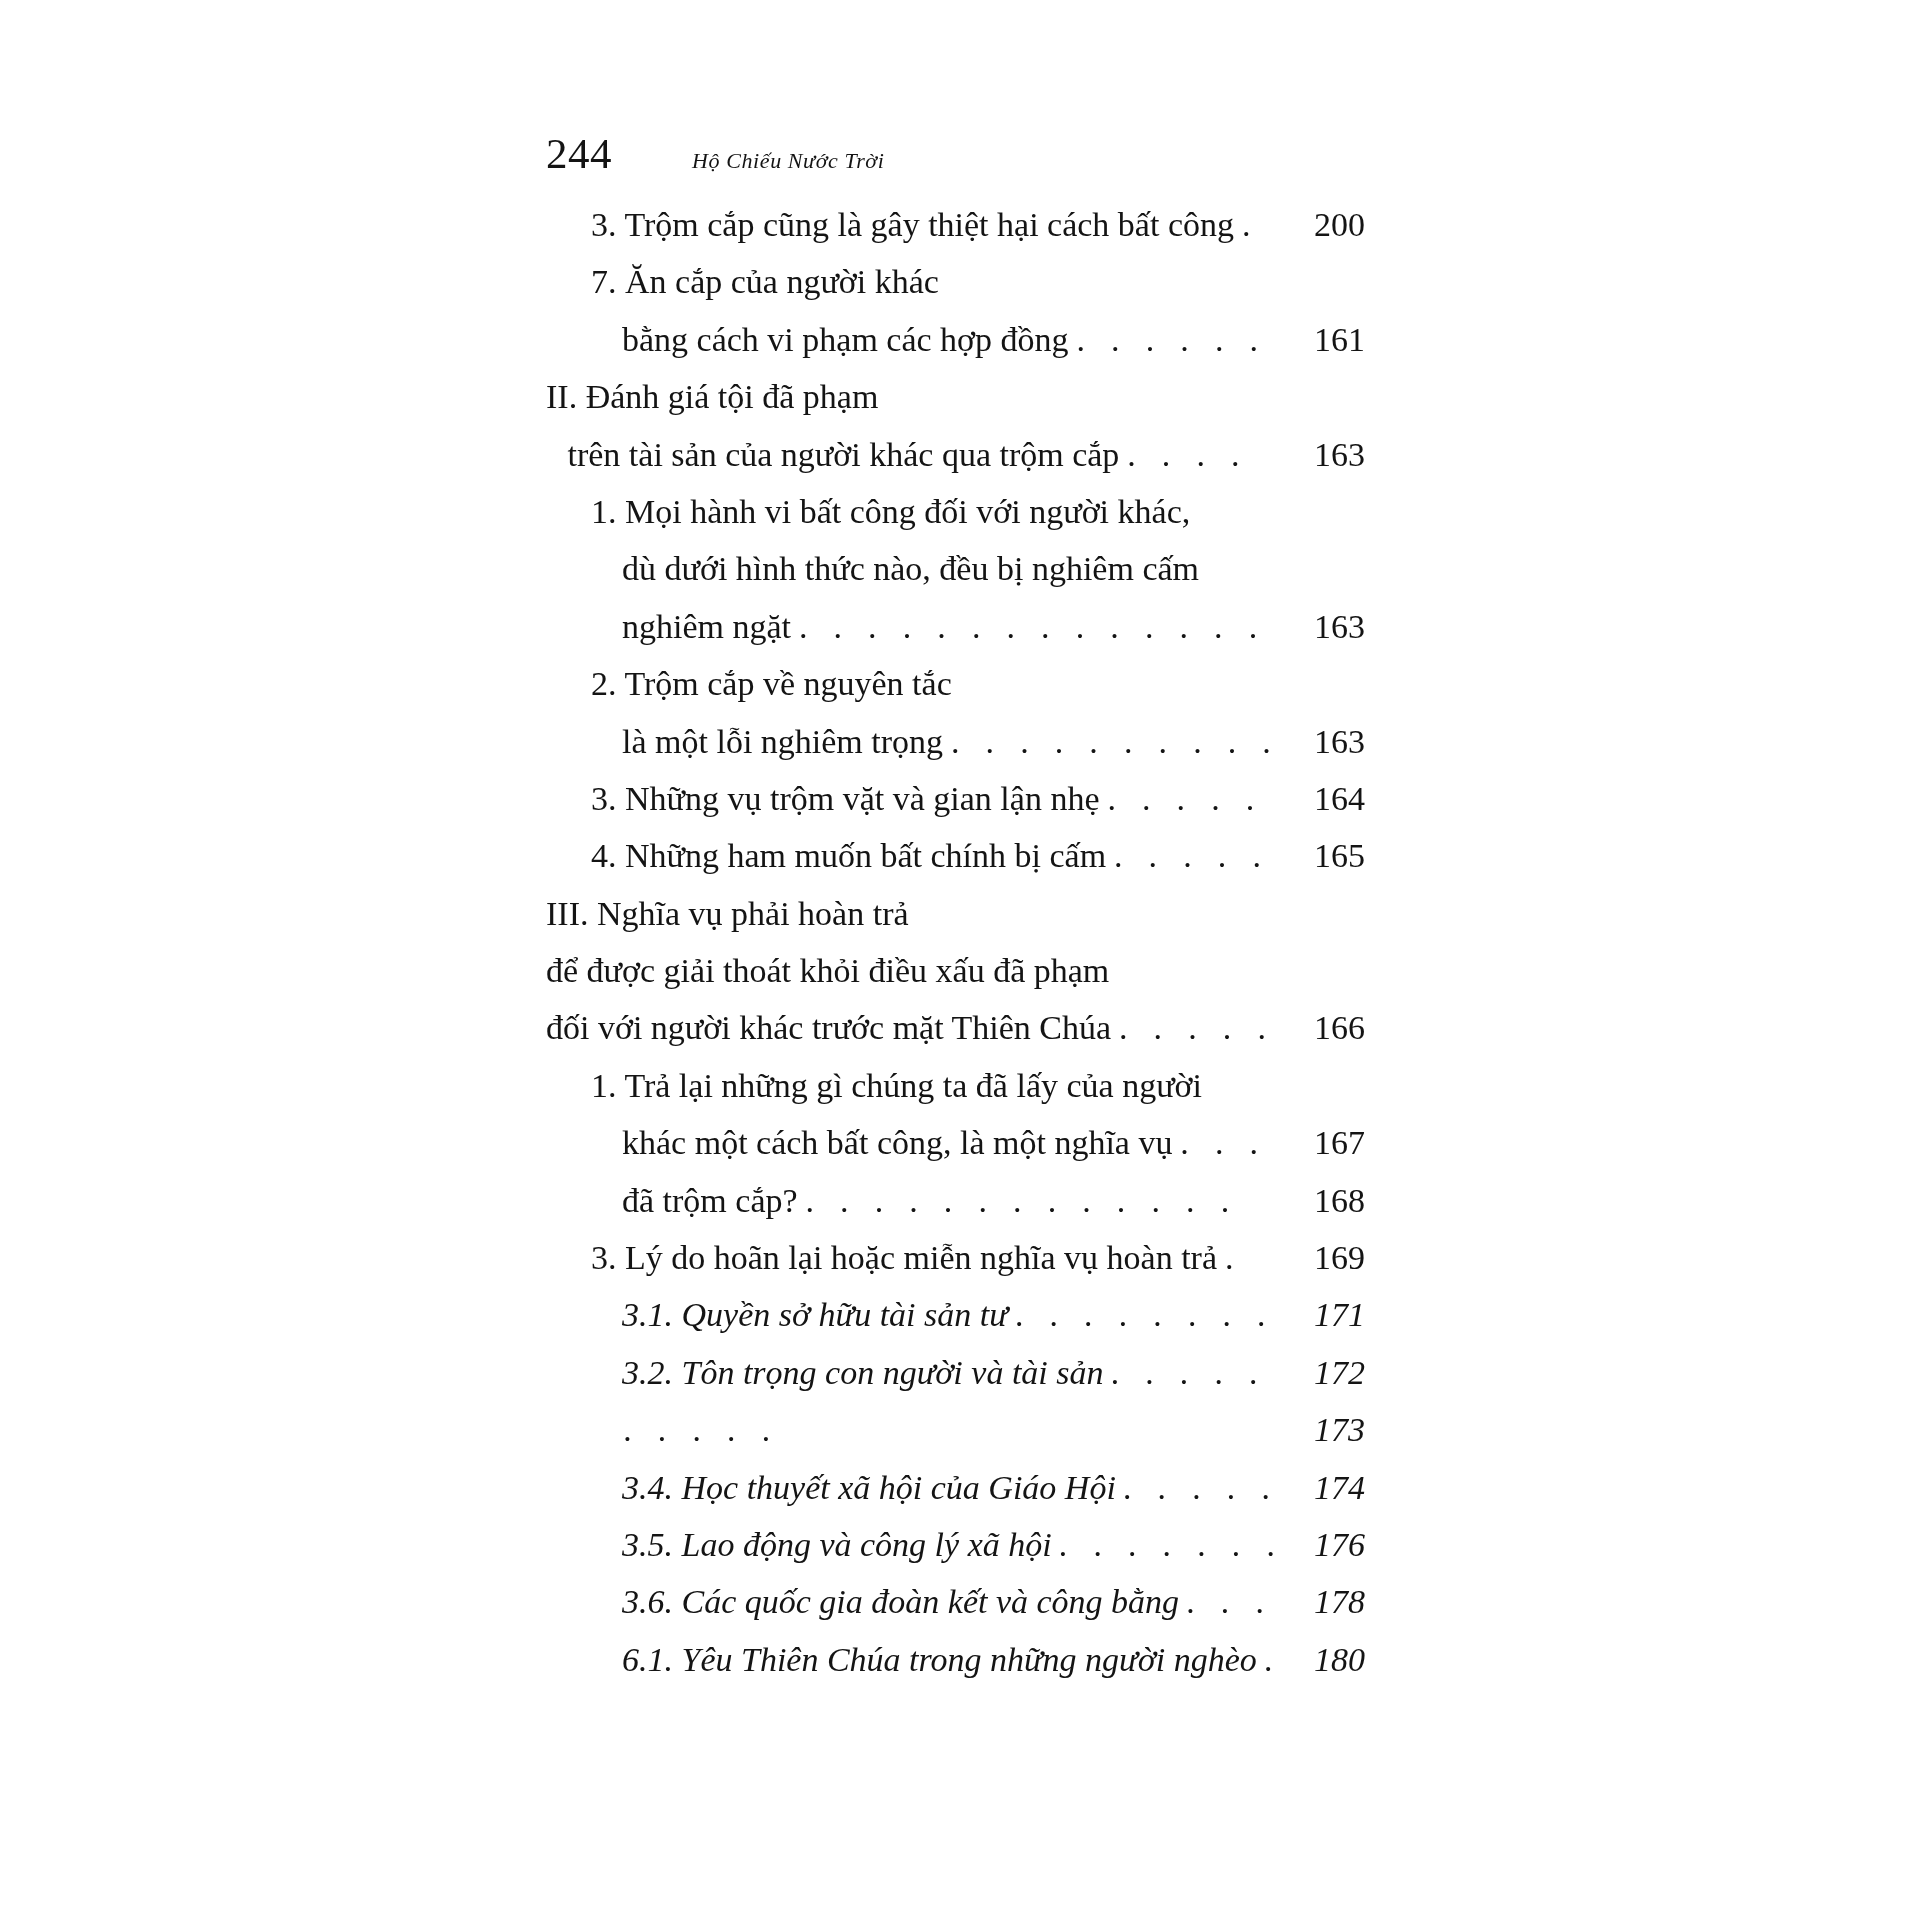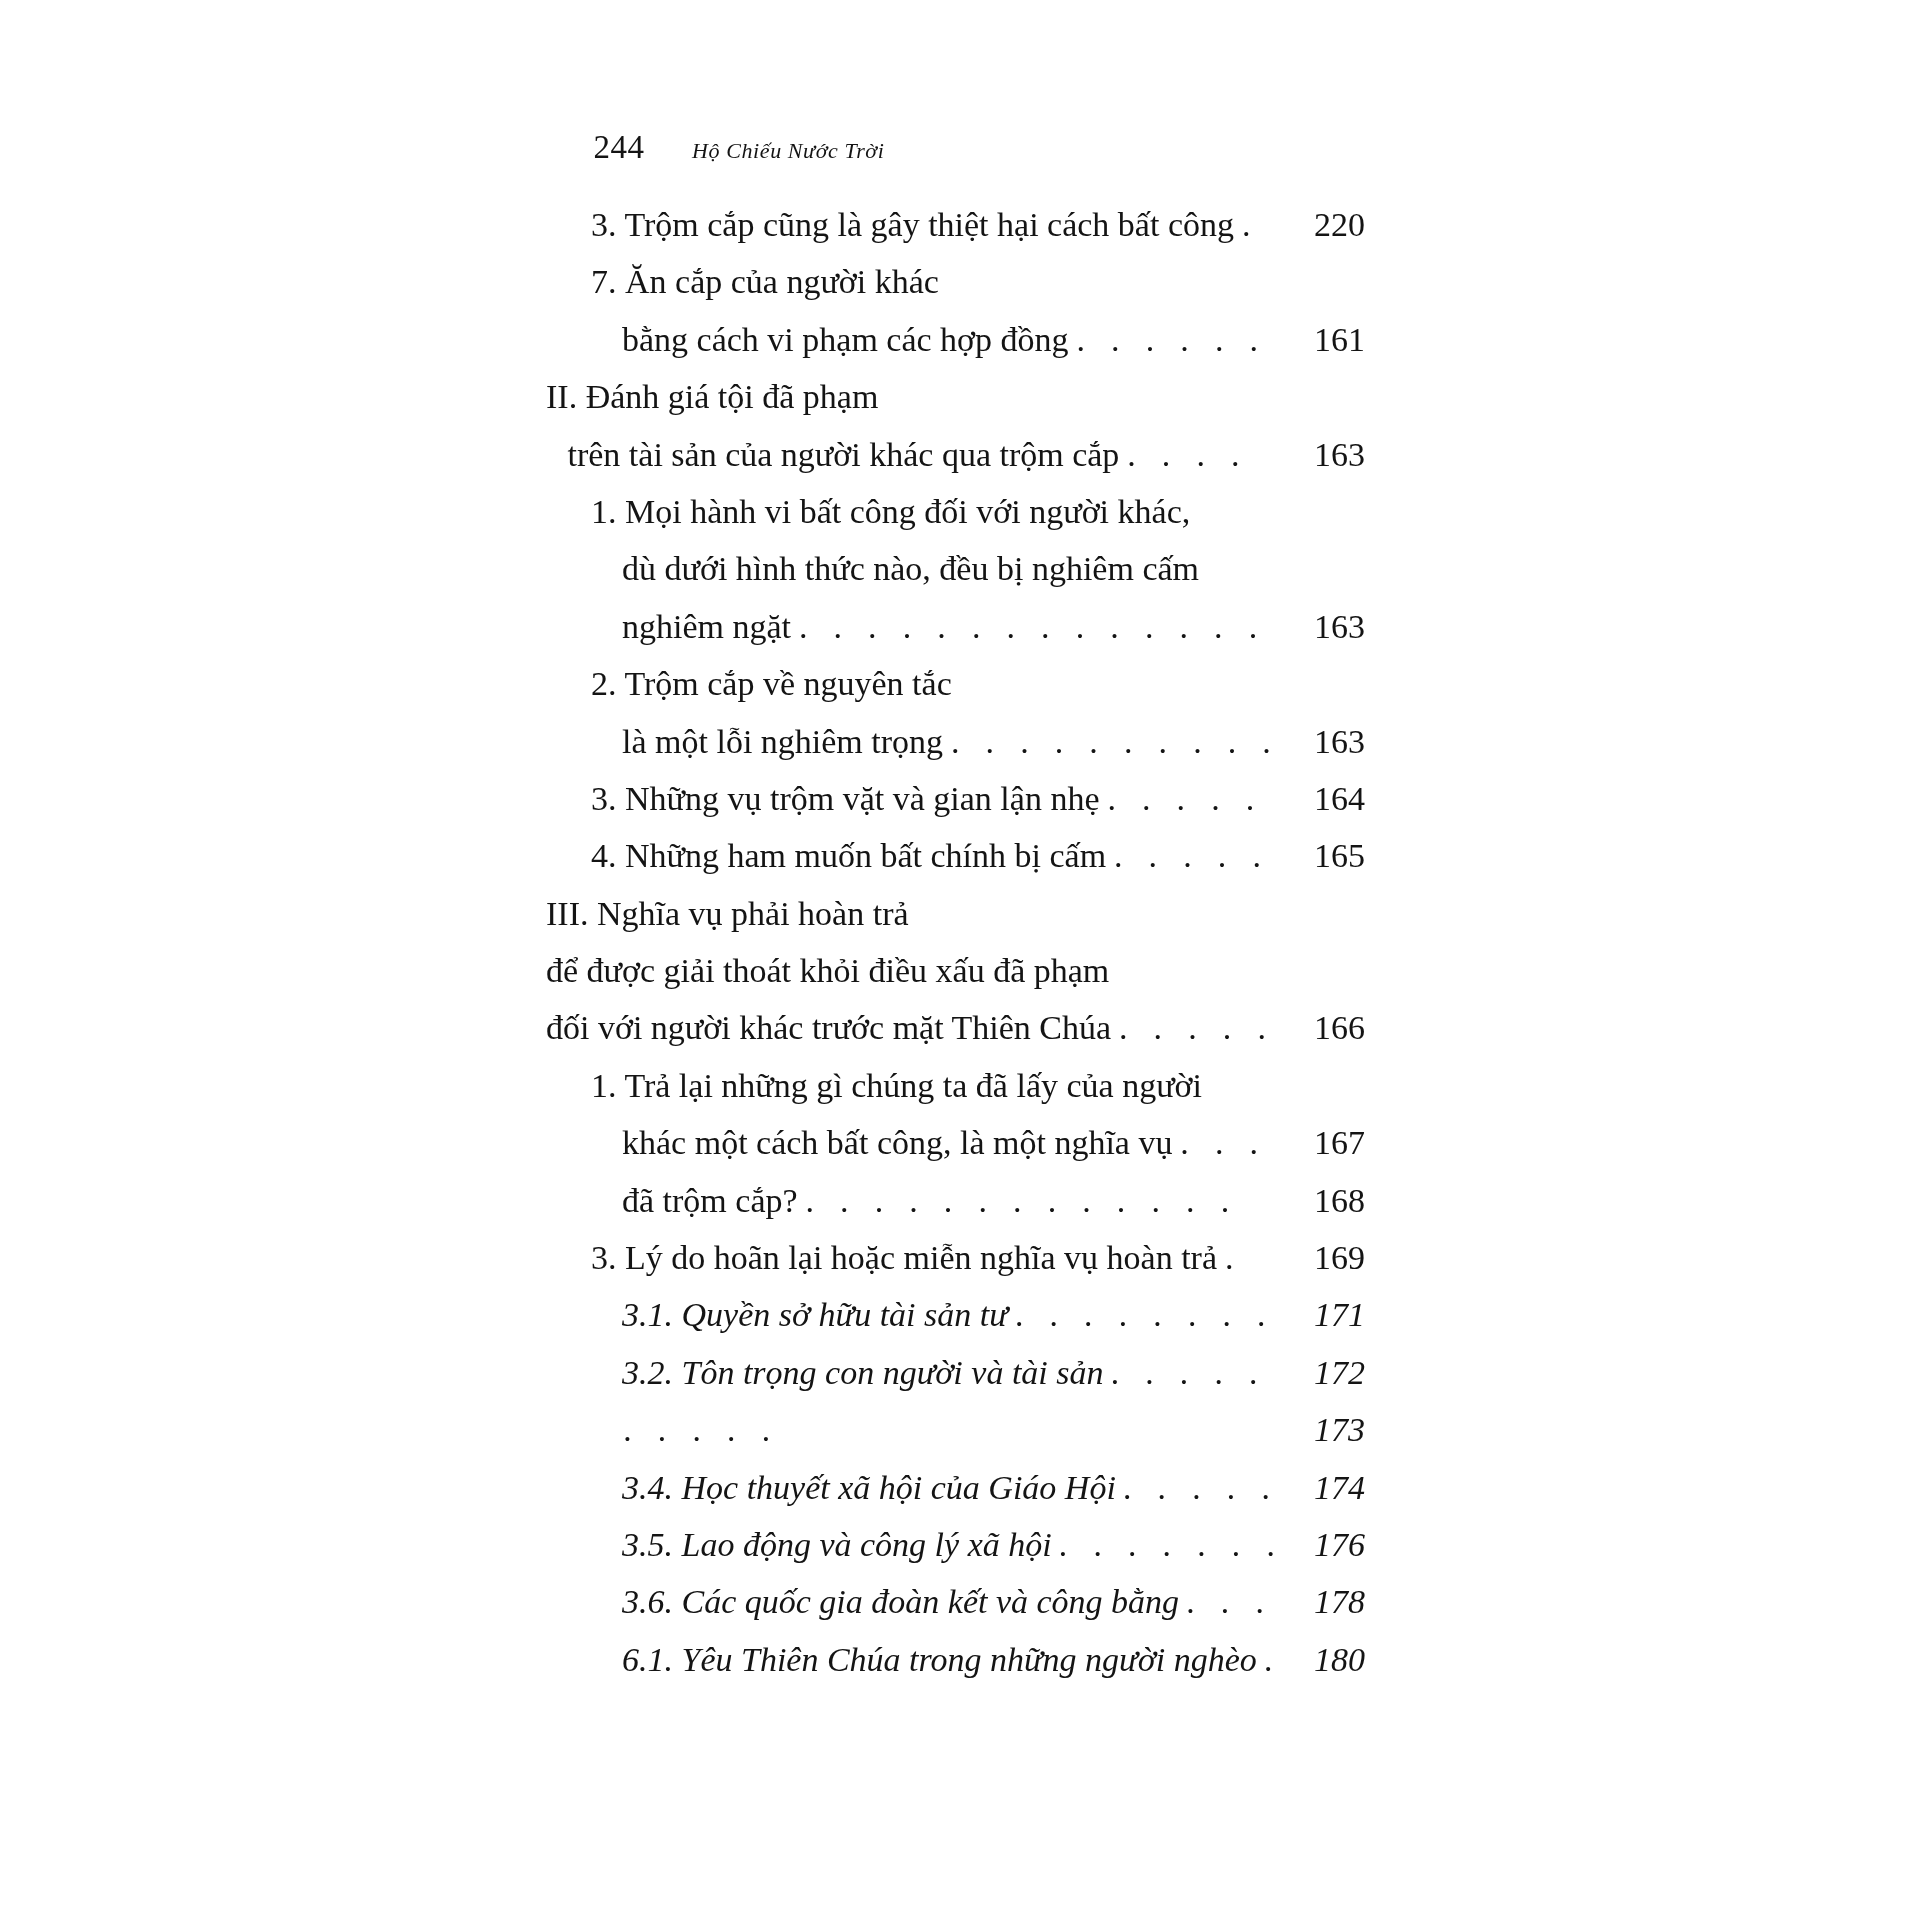--- a/index.html
+++ b/index.html
@@ -25,25 +25,24 @@
   .header {
     position: absolute;
     left: 546px;
     top: 129px;
     width: 858px;
     height: 45px;
     display: flex;
     align-items: baseline;
   }
   .folio {
-    font-size: 33px;
+    font-size: 43px;
     letter-spacing: 0.5px;
     width: 146px;
     flex: 0 0 146px;
-    text-align: center;
   }
   .running-title {
     font-size: 22px;
     font-style: italic;
     letter-spacing: 0.6px;
   }
   .toc {
     position: absolute;
     left: 546px;
     top: 208px;
@@ -91,21 +90,21 @@
 
   <div class="header">
     <span class="folio">244</span>
     <span class="running-title">Hộ Chiếu Nước Trời</span>
   </div>
 
   <div class="toc" id="toc-list">
       <div class="entry lvl-num">
         <span class="txt">3. Trộm cắp cũng là gây thiệt hại cách bất công</span>
         <span class="leader">.</span>
-        <span class="pg">220</span>
+        <span class="pg">200</span>
       </div>
       <div class="entry lvl-num noleader">
         <span class="txt">7. Ăn cắp của người khác</span>
         <span class="leader"></span>
         <span class="pg"></span>
       </div>
       <div class="entry lvl-numcont">
         <span class="txt">bằng cách vi phạm các hợp đồng</span>
         <span class="leader">. . . . . . .</span>
         <span class="pg">161</span>

